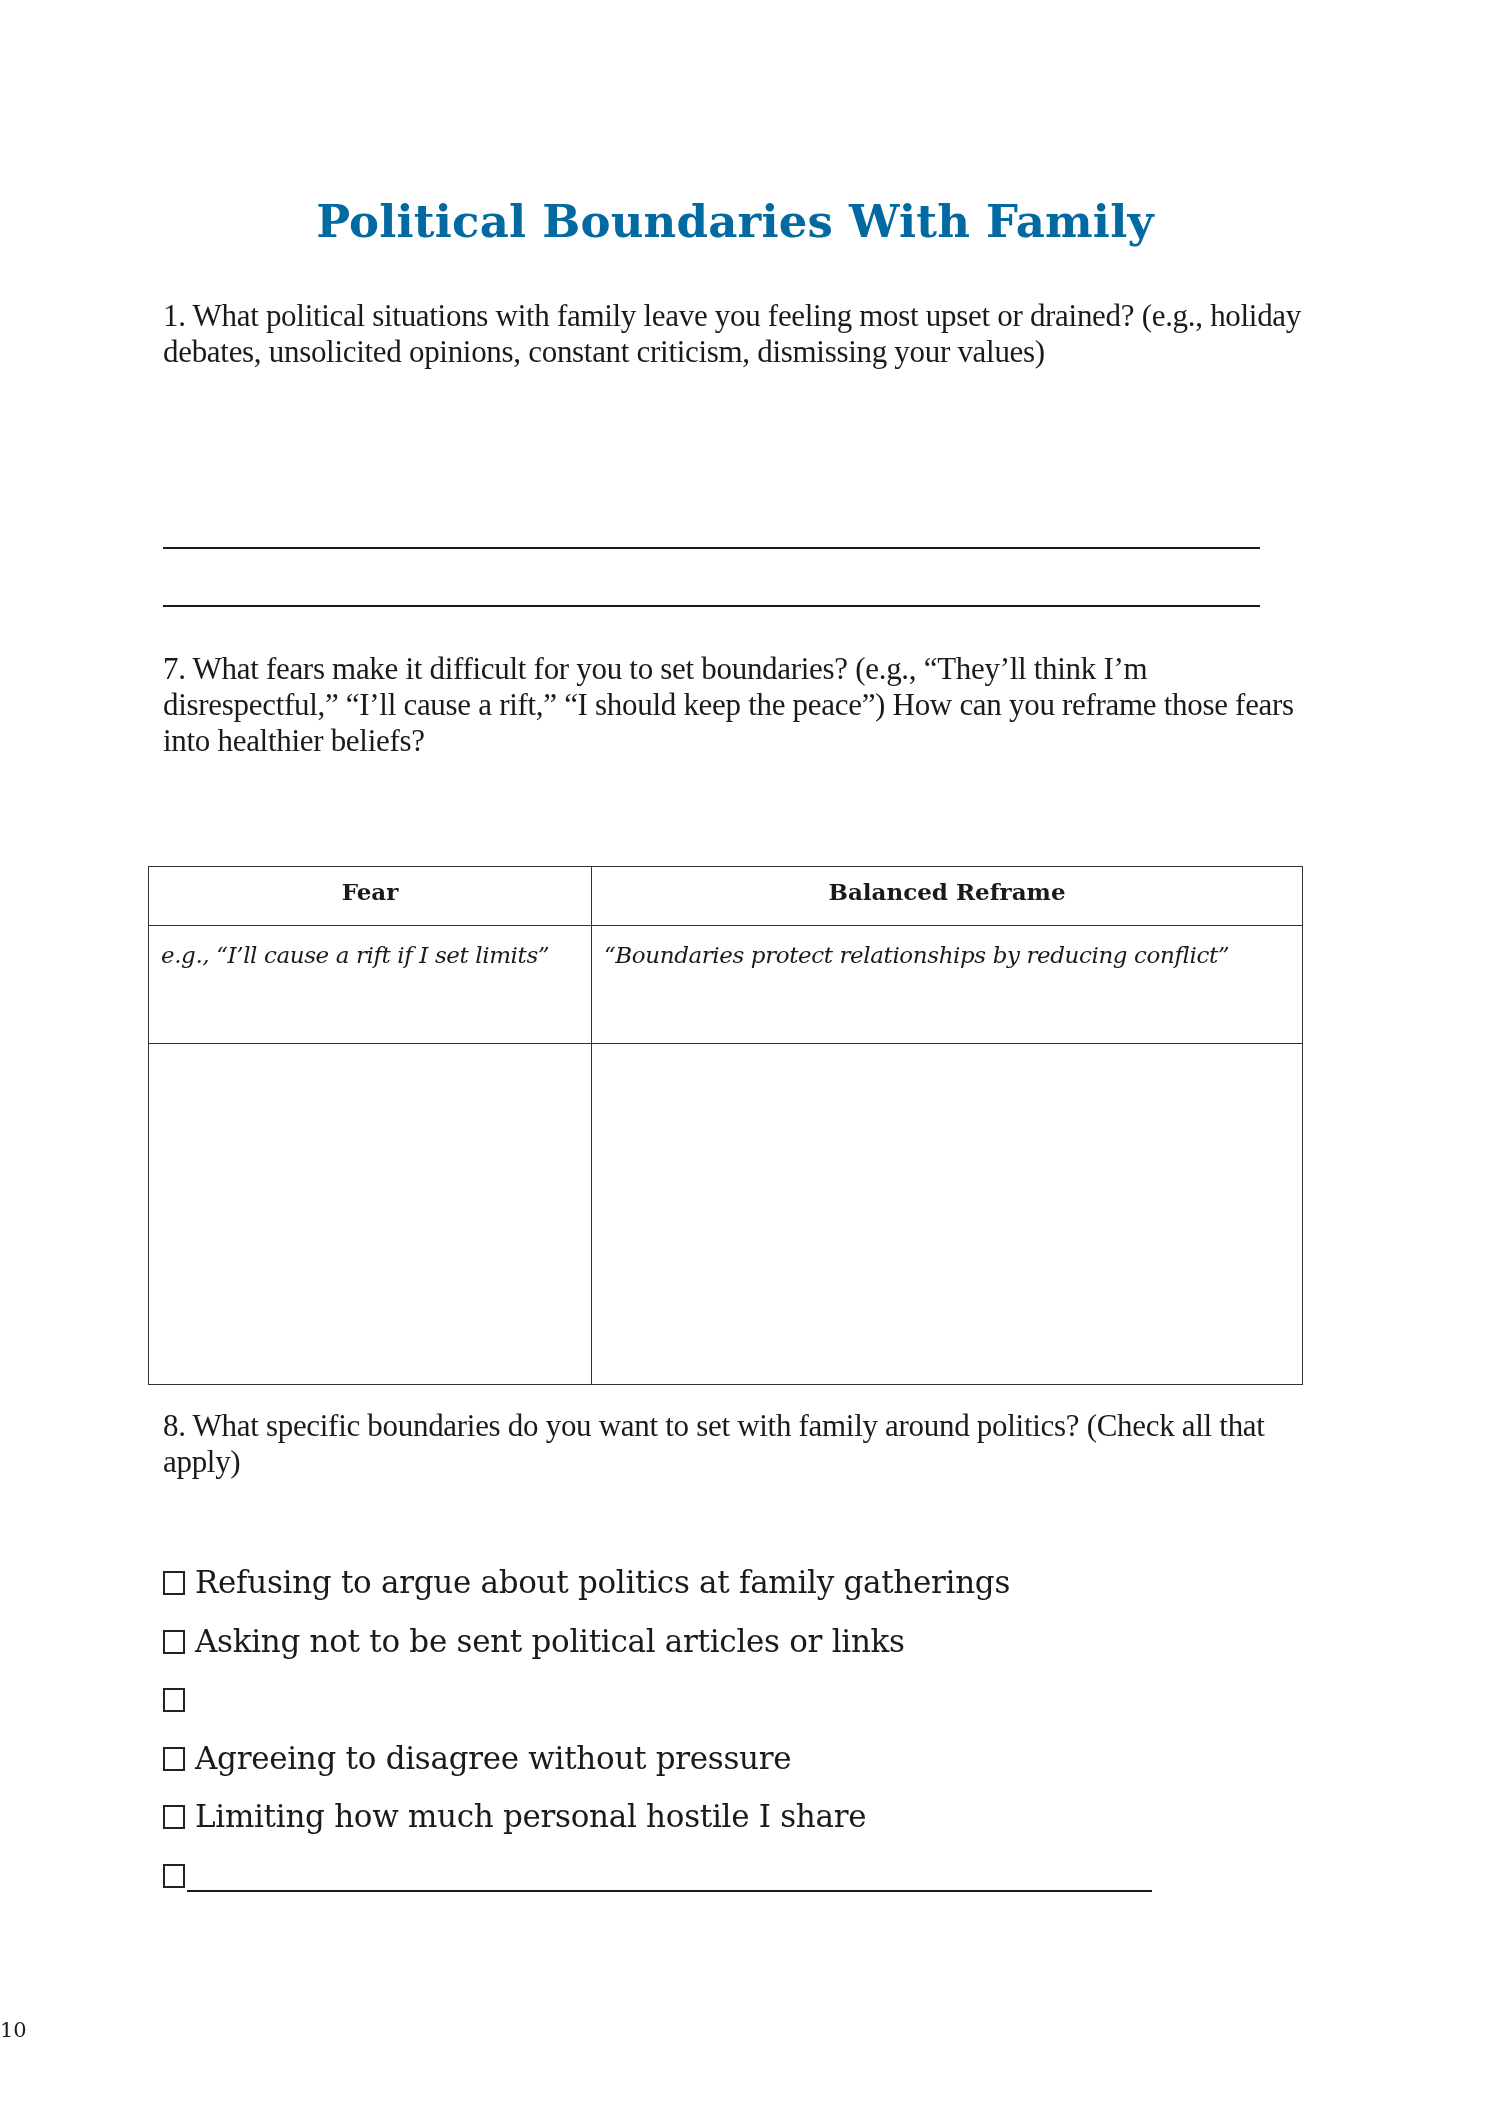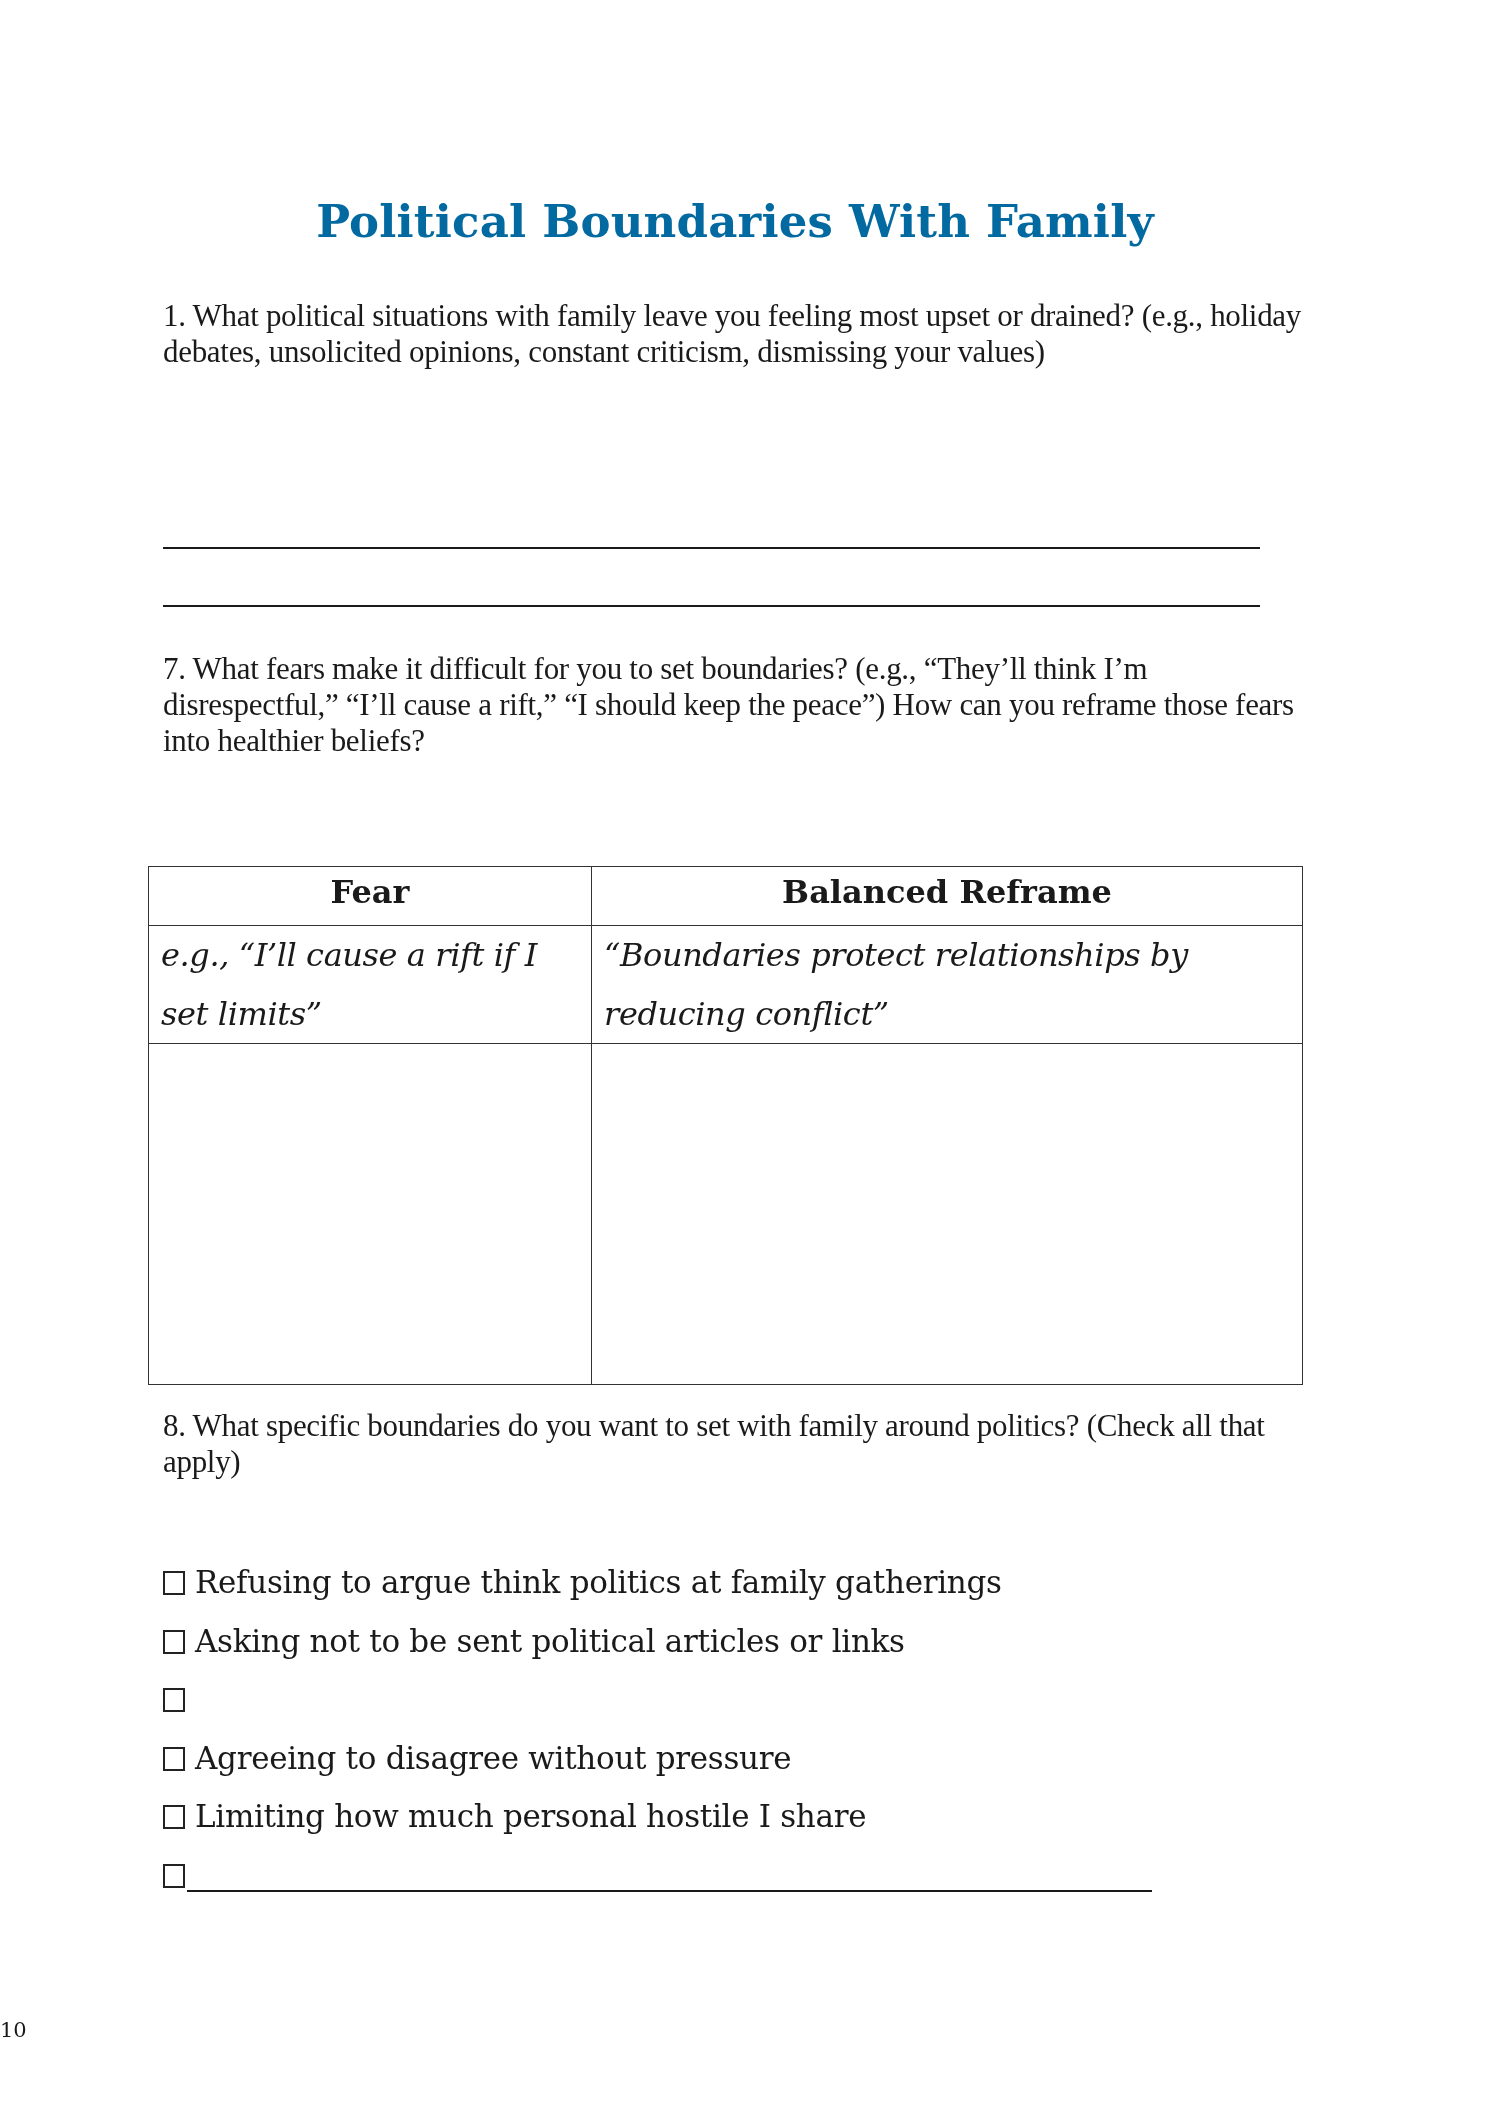--- a/index.html
+++ b/index.html
@@ -10,21 +10,21 @@
   .para { position: absolute; left: 163px; font-size: 31px; line-height: 36px;
           width: 1160px; letter-spacing: -0.3px; font-family: Liberation Serif, serif; }
   .q1 { top: 298px; }
   .q2 { top: 651px; }
   .q3 { top: 1408px; }
   .blank-line { position: absolute; left: 163px; width: 1097px; height: 0;
                 border-top: 2.5px solid #1a1a1a; }
   .bl1 { top: 547px; }
   .bl2 { top: 605px; }
   table.reframe { position: absolute; left: 148px; top: 866px; width: 1155px;
-                  border-collapse: collapse; font-size: 32px; }
+                  border-collapse: collapse; font-size: 23px; }
   table.reframe td, table.reframe th { border: 1.5px solid #333; vertical-align: top;
                   padding: 0 12px; line-height: 58.5px; }
   table.reframe th { font-weight: bold; text-align: center; height: 58px; line-height: 50px; }
   .col1 { width: 418px; }
   .ex-cell { font-style: italic; height: 117px; letter-spacing: -0.4px; }
   .empty-row td { height: 340px; }
   .checklist { position: absolute; left: 163px; top: 1553px; font-size: 31px;
                line-height: 58.6px; margin: 0; padding: 0; list-style: none; }
   .checklist li { white-space: nowrap; letter-spacing: -0.3px; }
   .cb { display: inline-block; width: 22px; height: 24px; border: 2px solid #222;
@@ -62,21 +62,21 @@
       <td></td>
     </tr>
   </tbody>
     </table>
 </section>
 
 <section>
   <div class="para q3">8. What specific boundaries do you want to set with family around politics? (Check all that apply)</div>
   <ul class="checklist">
     <li>
-      <span class="cb"></span><span>Refusing to argue think politics at family gatherings</span>
+      <span class="cb"></span><span>Refusing to argue about politics at family gatherings</span>
     </li>
     <li>
       <span class="cb"></span><span>Asking not to be sent political articles or links</span>
     </li>
     <li>
       <span class="cb"></span>
     </li>
     <li>
       <span class="cb"></span><span>Agreeing to disagree without pressure</span>
     </li>

